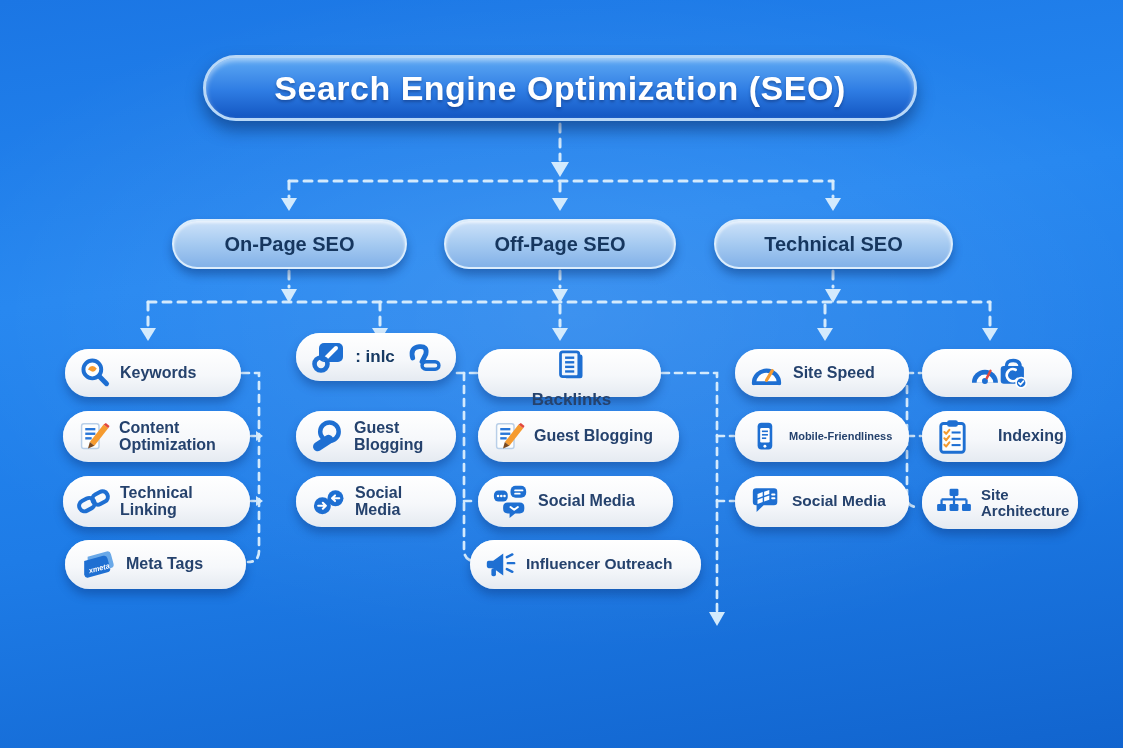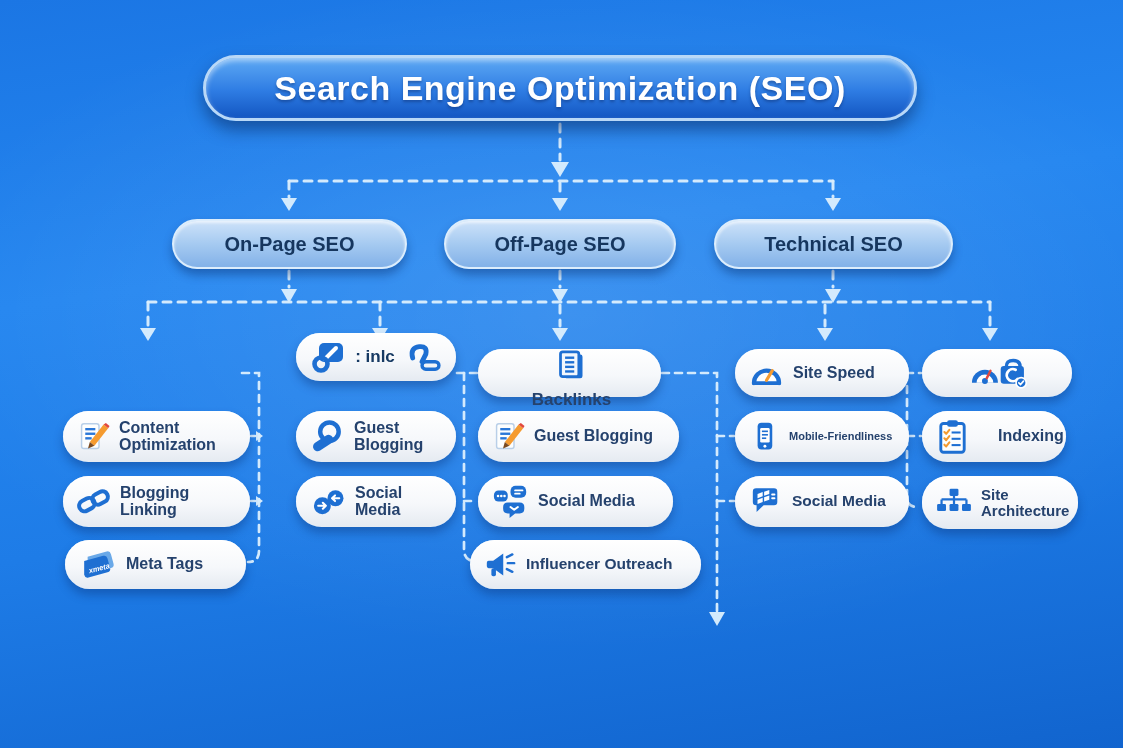--- a/index.html
+++ b/index.html
@@ -131,20 +131,30 @@
   <div class="branch" id="b0">
     <span>On-Page SEO</span>
   </div>
   <div class="branch" id="b1">
     <span>Off-Page SEO</span>
   </div>
   <div class="branch" id="b2">
     <span>Technical SEO</span>
   </div>
 
+  <div class="node" id="n-keywords">
+    <span class="ic">
+      <svg viewBox="0 0 36 36" width="32" height="32">
+        <circle cx="15" cy="14" r="10" fill="#fdfefe" stroke="#1e6fd2" stroke-width="4.4"></circle>
+        <path d="M10 14 q4 -7 10 -1 q-3 6 -8 2 Z" fill="#f59b30"></path>
+        <line x1="23" y1="22" x2="31" y2="30" stroke="#1e6fd2" stroke-width="5.6" stroke-linecap="round"></line>
+      </svg>
+    </span>
+    <span class="lbl">Keywords</span>
+  </div>
 
   <div class="node" id="n-content">
     <span class="ic">
       <svg viewBox="0 0 36 36" width="33" height="33">
         <rect x="5" y="4" width="19" height="27" rx="2.5" fill="#fdfefe" stroke="#b9cfe8" stroke-width="1.6"></rect>
         <line x1="9" y1="10" x2="20" y2="10" stroke="#2a77d8" stroke-width="2.6"></line>
         <line x1="9" y1="15" x2="20" y2="15" stroke="#2a77d8" stroke-width="2.6"></line>
         <line x1="9" y1="20" x2="16" y2="20" stroke="#2a77d8" stroke-width="2.6"></line>
         <polygon points="29,5 34,9 19,28 14,24" fill="#f59b30"></polygon>
         <polygon points="14,24 19,28 12,31" fill="#7a4a21"></polygon>
@@ -156,21 +166,21 @@
 
   <div class="node" id="n-internal">
     <span class="ic">
       <svg viewBox="0 0 36 36" width="34" height="34">
         <g fill="none" stroke="#1e6fd2" stroke-width="4.3">
           <rect x="2" y="15" width="17" height="11.5" rx="5.7" transform="rotate(-28 10.5 20.8)"></rect>
           <rect x="16" y="8" width="17" height="11.5" rx="5.7" transform="rotate(-28 24.5 13.8)"></rect>
         </g>
       </svg>
     </span>
-    <span class="lbl">Blogging Linking</span>
+    <span class="lbl">Technical Linking</span>
   </div>
 
   <div class="node" id="n-meta">
     <span class="ic">
       <svg viewBox="0 0 44 38" width="38" height="33">
         <path d="M10 10 L32 4 Q36 3 37 7 L40 18 Q41 22 37 23 L15 29 Q11 30 10 26 Z" fill="#6aa9e8"></path>
         <path d="M6 15 L28 9 Q32 8 33 12 L36 23 Q37 27 33 28 L11 34 Q7 35 6 31 Z" fill="#1e6fd2"></path>
         <text x="11" y="27" font-size="8.5" fill="#ffffff" font-style="italic" font-weight="bold" transform="rotate(-14 20 23)">xmeta</text>
       </svg>
     </span>

